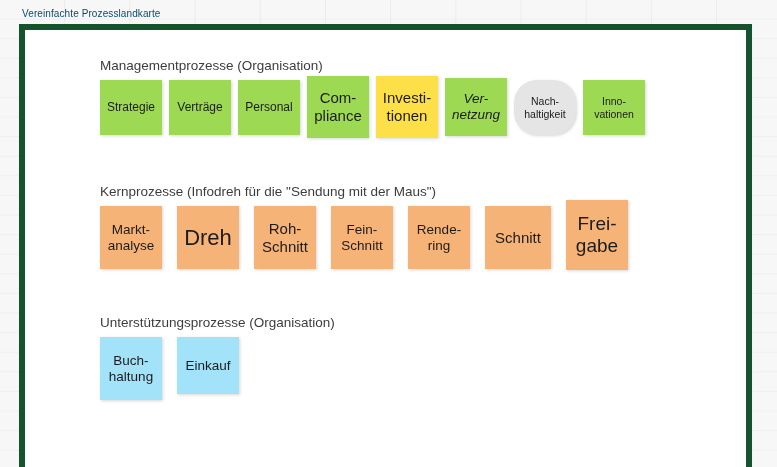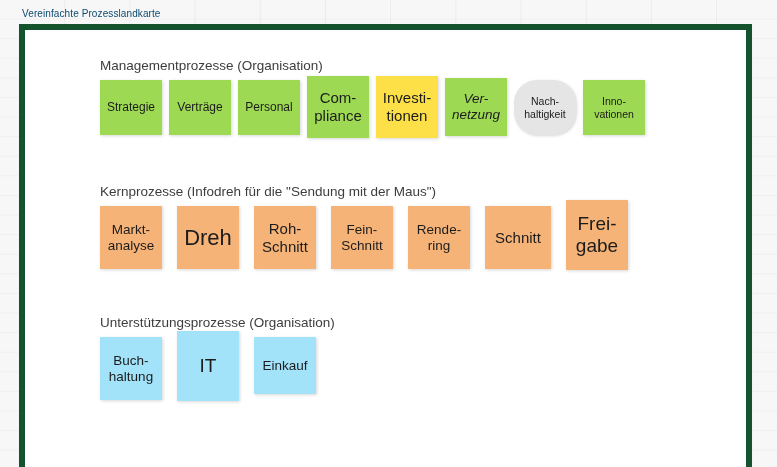--- a/index.html
+++ b/index.html
@@ -140,19 +140,18 @@
         <div class="box c-orange t-md" style="width: 62px; height: 63px; background: rgb(246, 179, 119);">Rende-<br>ring</div>
         <div class="box c-orange t-lg" style="width: 66px; height: 63px; background: rgb(246, 179, 119);">Schnitt</div>
         <div class="box c-orange t-xl" style="width: 62px; height: 70px; margin-top: -6px; background: rgb(246, 179, 119);">Frei-<br>gabe</div>
       </div>
     </div>
 
     <div class="section section-support">
       <div class="section-heading">Unterstützungsprozesse (Organisation)</div>
       <div class="row row-support">
         <div class="box c-blue t-md" style="width: 62px; height: 63px; background: rgb(162, 227, 250);">Buch-<br>haltung</div>
-        <div class="box c-blue t-xl" style="width: 62px; height: 70px; margin-top: -6px; background: rgb(162, 227, 250);">IT</div>
         <div class="box c-blue t-md" style="width: 62px; height: 57px; background: rgb(162, 227, 250);">Einkauf</div>
       </div>
     </div>
 
   </div>
 </div>
 
 </body></html>

